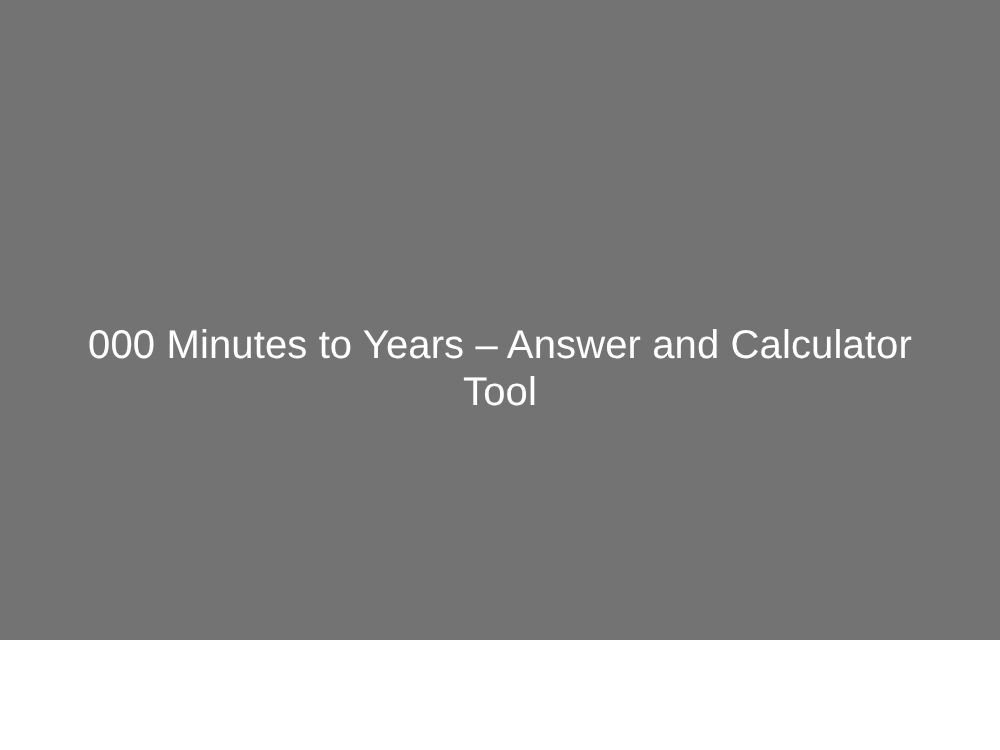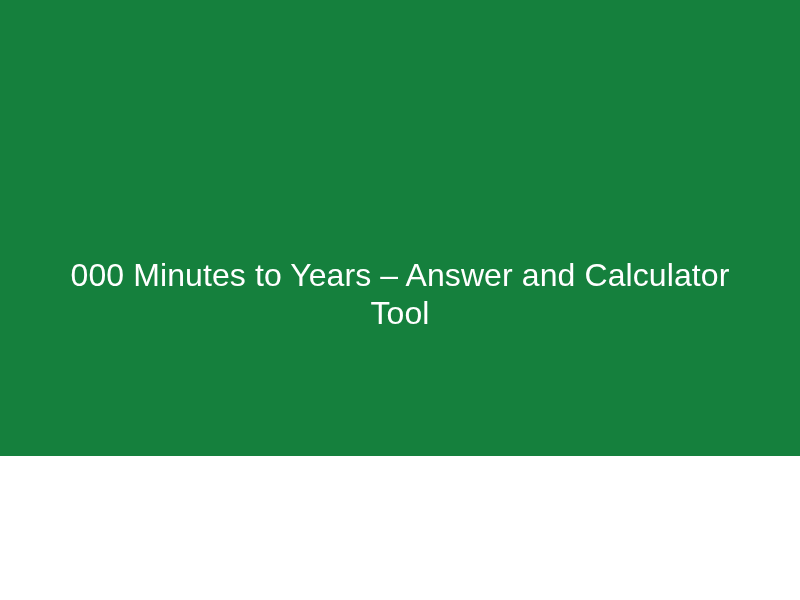--- a/index.html
+++ b/index.html
@@ -14,22 +14,22 @@
     overflow: hidden;
     font-family: "Liberation Sans", "DejaVu Sans", sans-serif;
     -webkit-font-smoothing: antialiased;
   }
 
   
   .share-card {
     position: relative;
     box-sizing: border-box;
     width: 800px;
-    height: 456px;
-    background-color: #15803d;
+    height: 512px;
+    background-color: #737373;
     display: flex;
     align-items: center;
     justify-content: center;
     overflow: hidden;
   }
 
   
   .title-wrap {
     position: absolute;
     left: 0;

